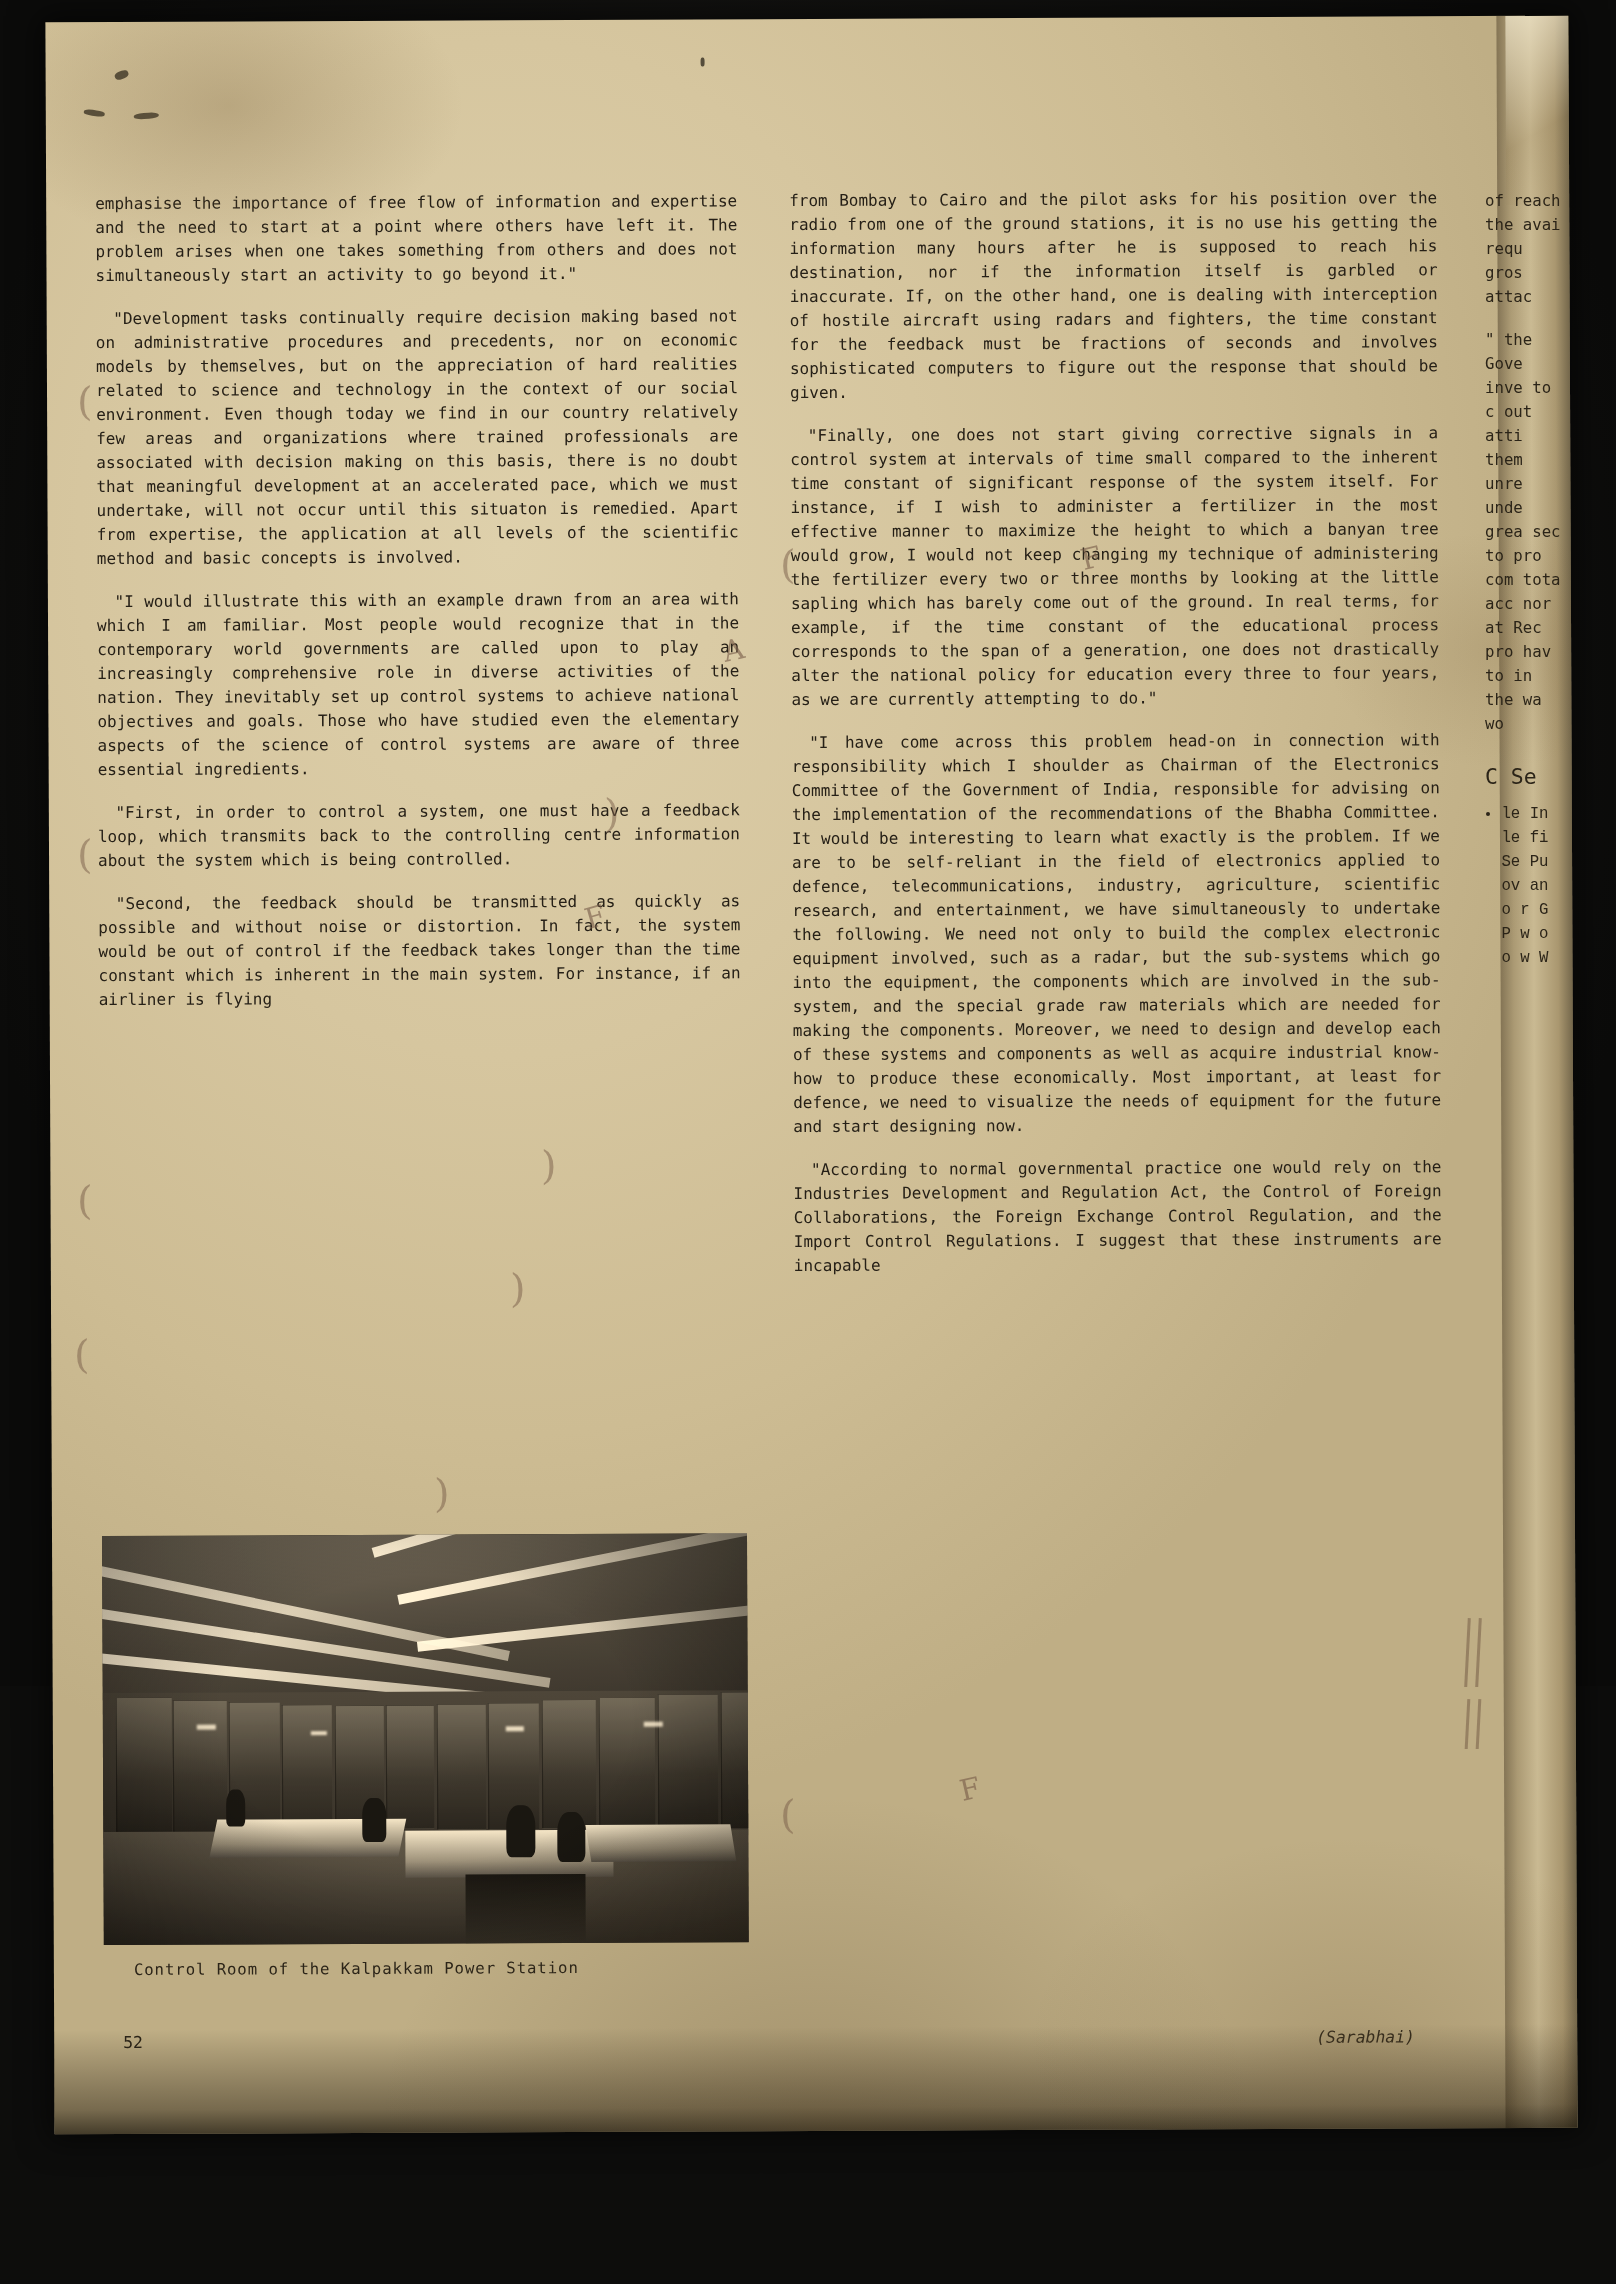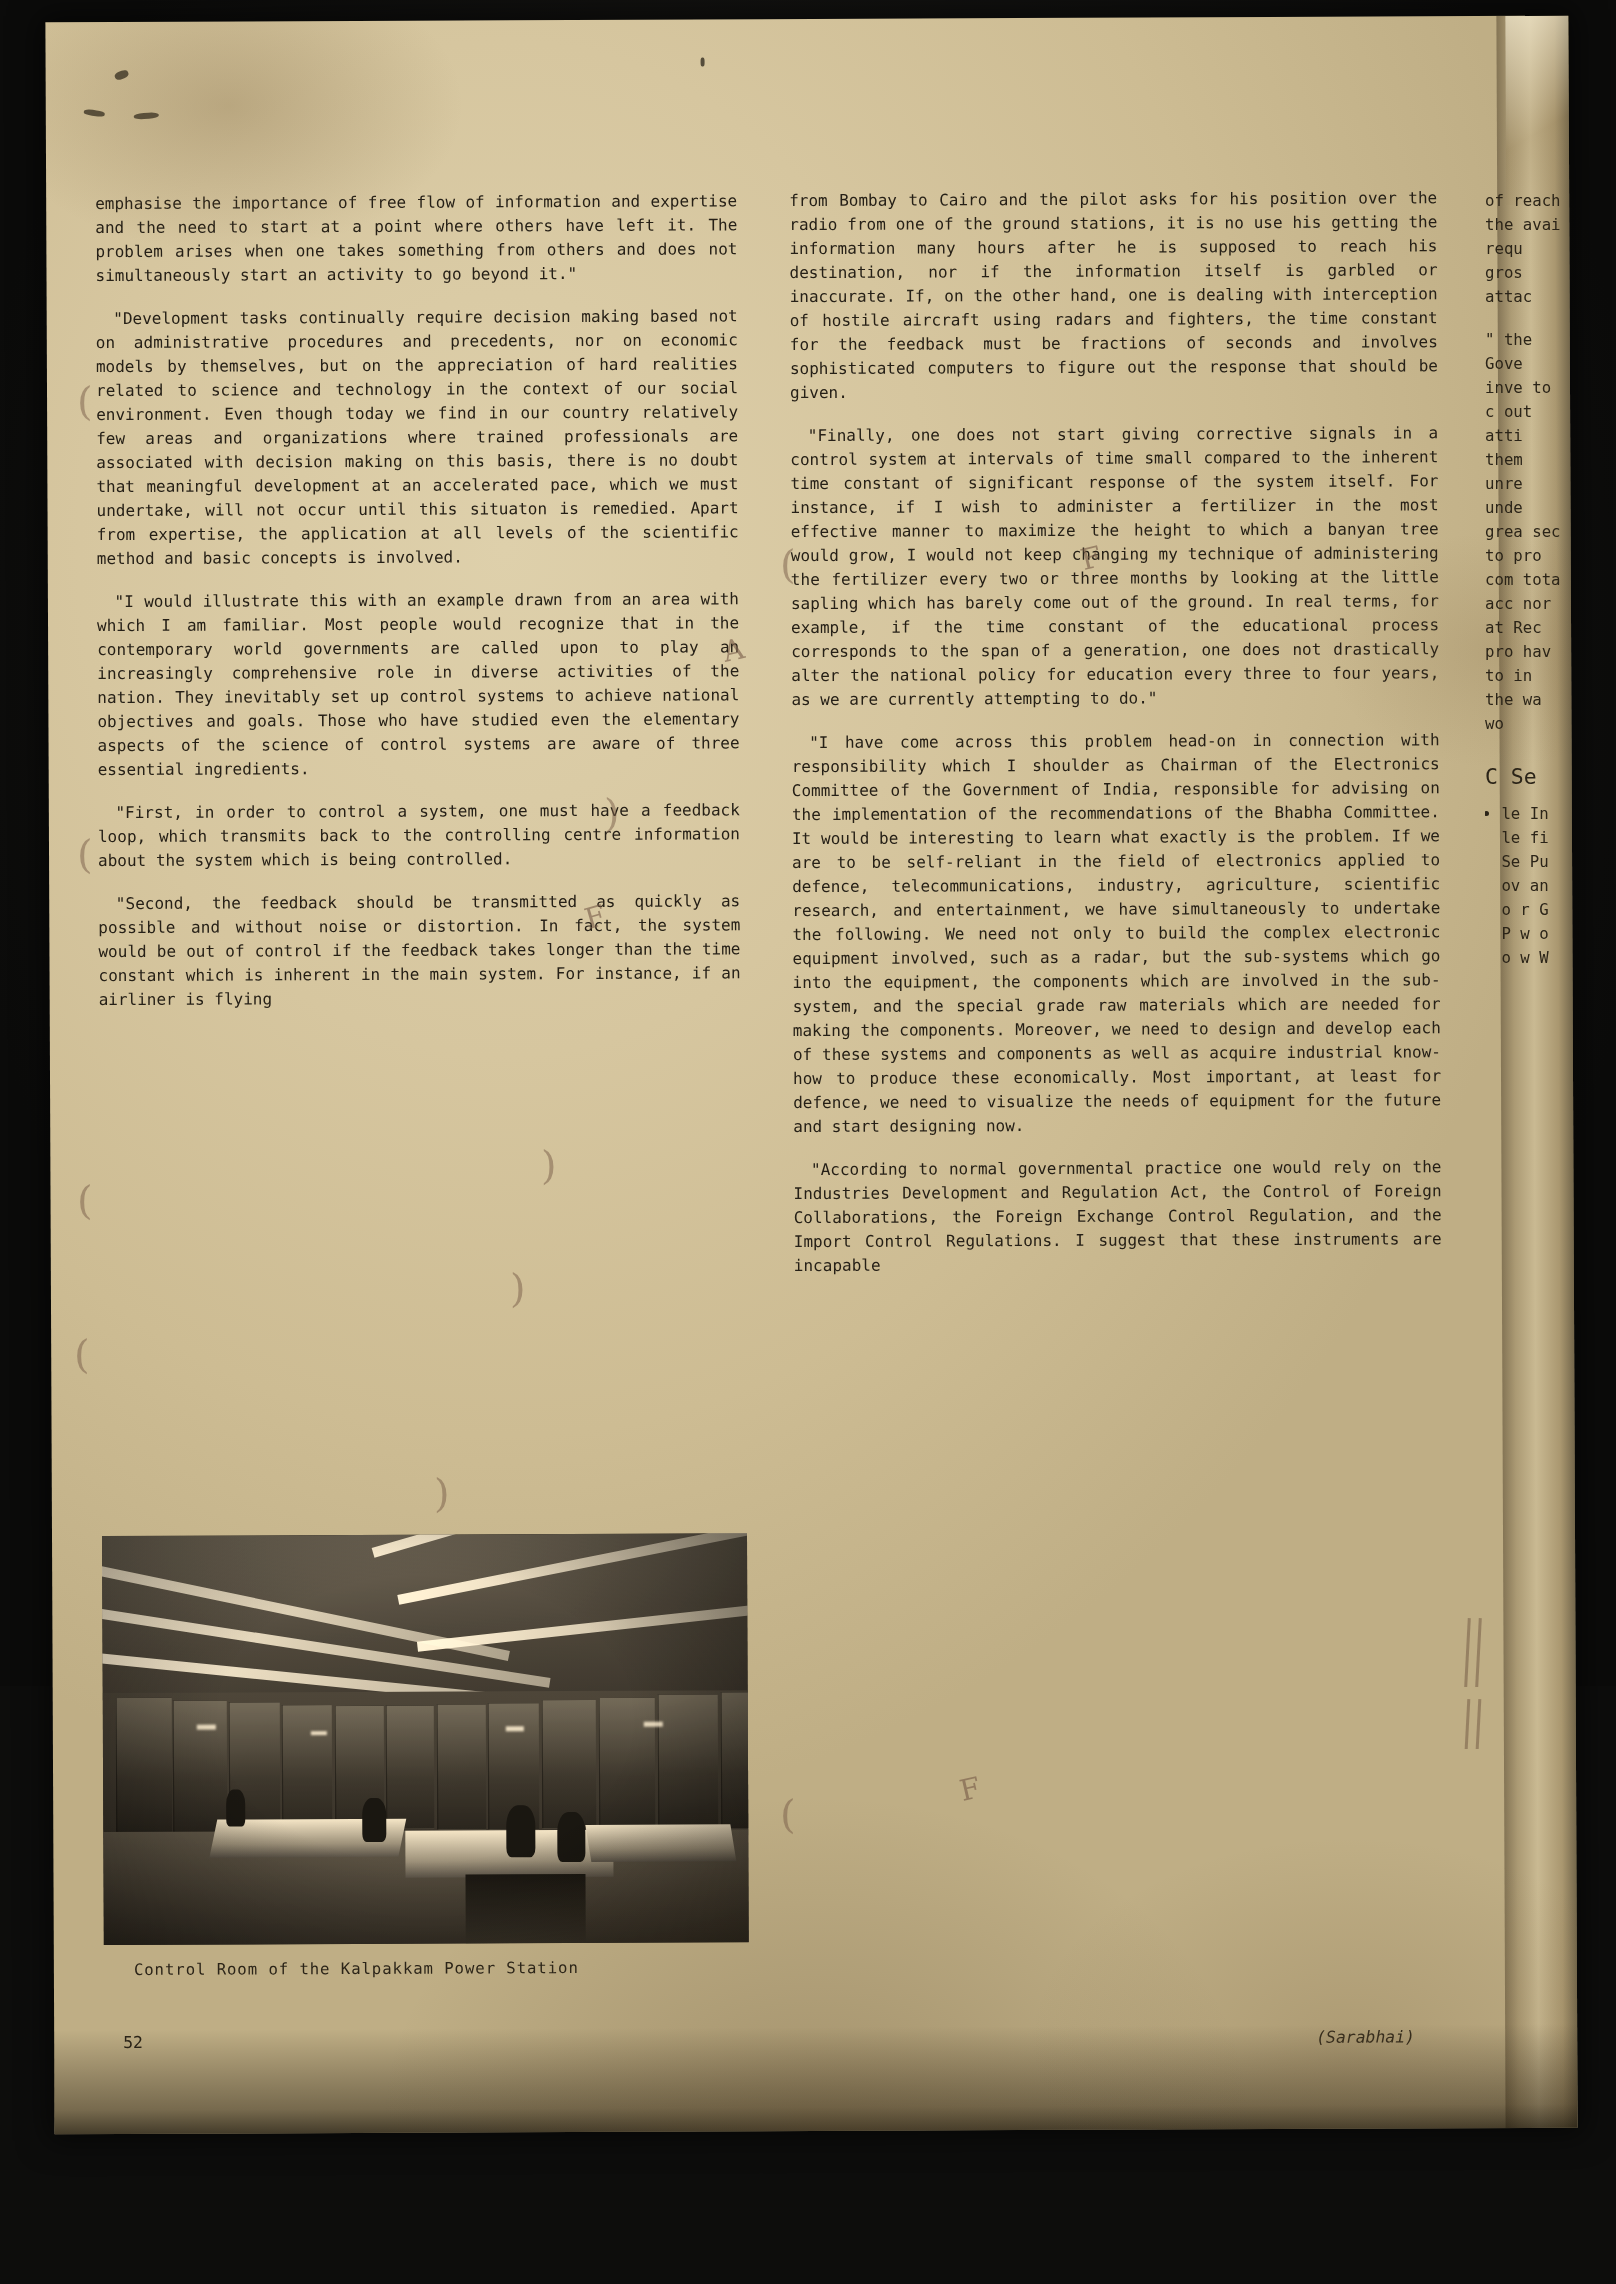--- a/index.html
+++ b/index.html
@@ -121,21 +121,21 @@
     overflow: hidden;
     height: 1699px;
   }
   #col-right p { margin: 0 0 19px 0; }
   #col-right .h {
     font-size: 21.4px;
     line-height: 26.4px;
     margin: 28px 0 12px 0;
   }
   #col-right ul { margin: 0; padding-left: 16.4px; }
-  #col-right li { margin-bottom: 19px; }
+  #col-right li { margin-bottom: 19px; font-family: Liberation Mono, monospace; }
 
   
   .photo-wrap {
     position: absolute;
     left: 50px;
     top: 1514px;
     width: 645px;
   }
   .photo {
     width: 645px;

